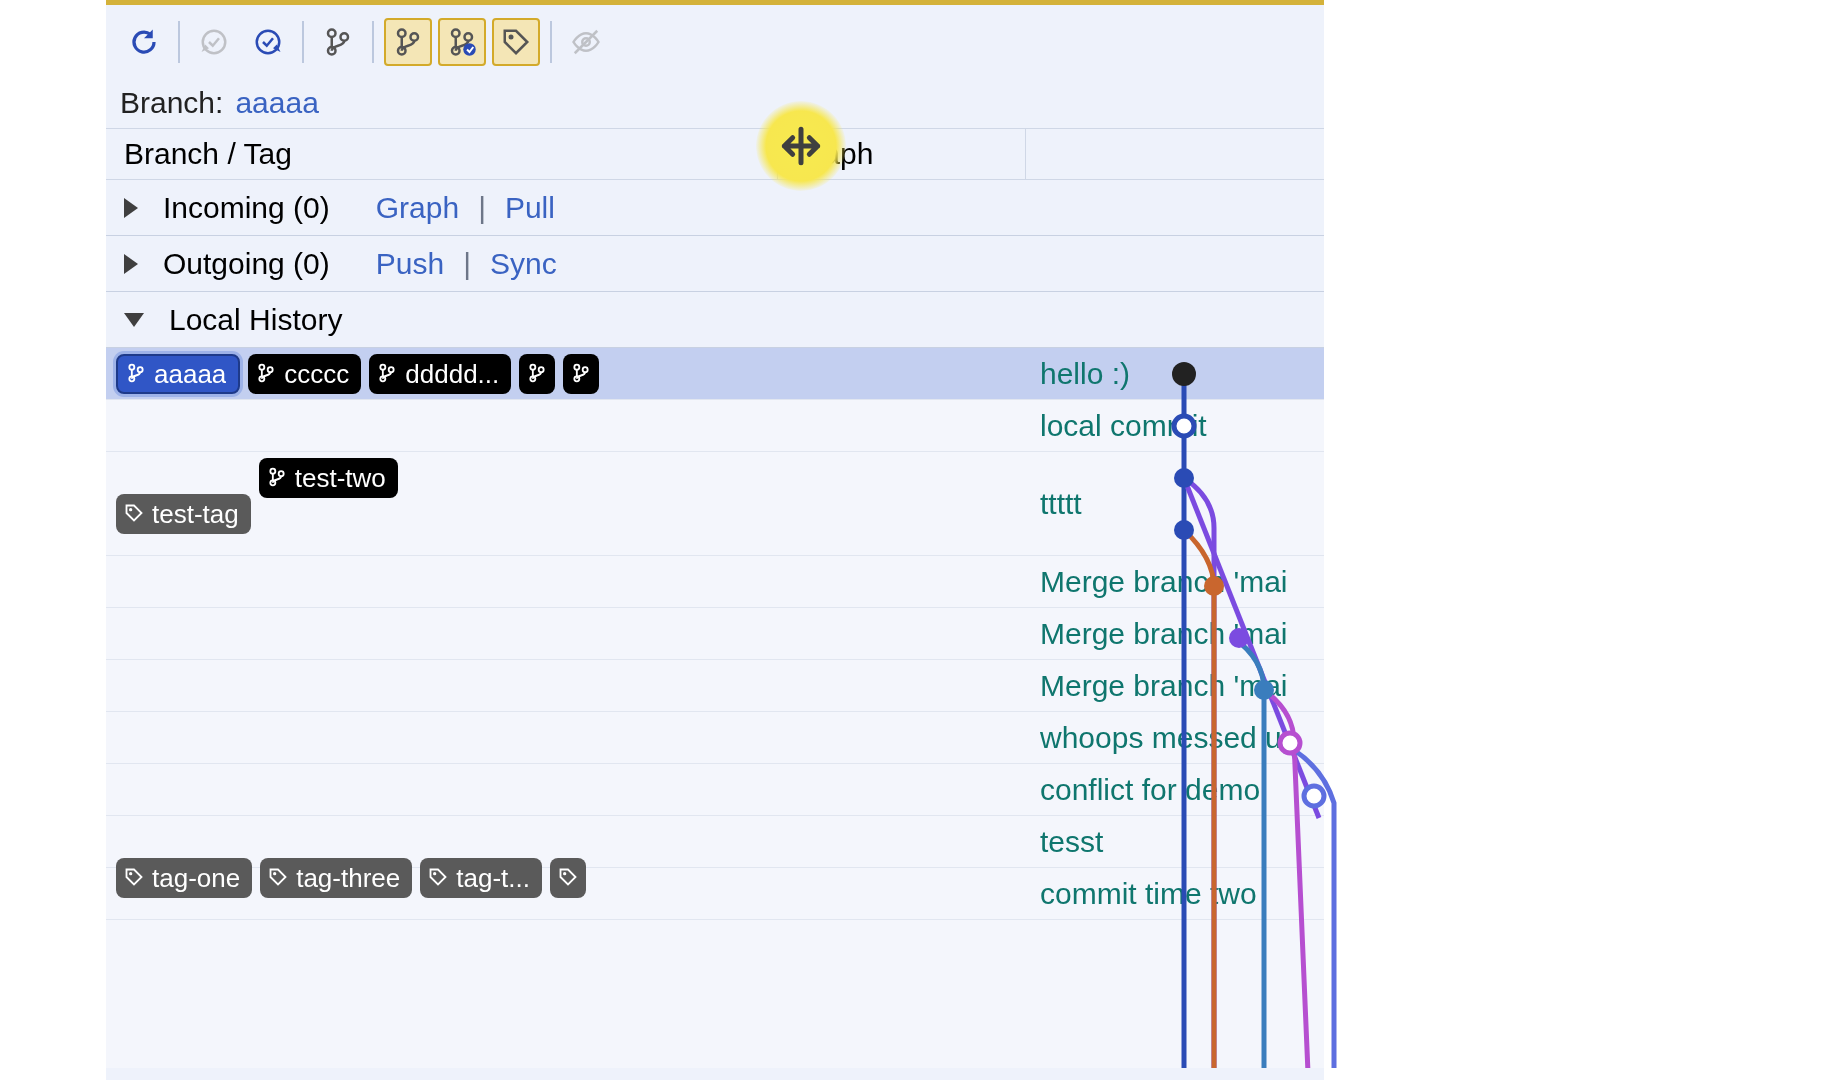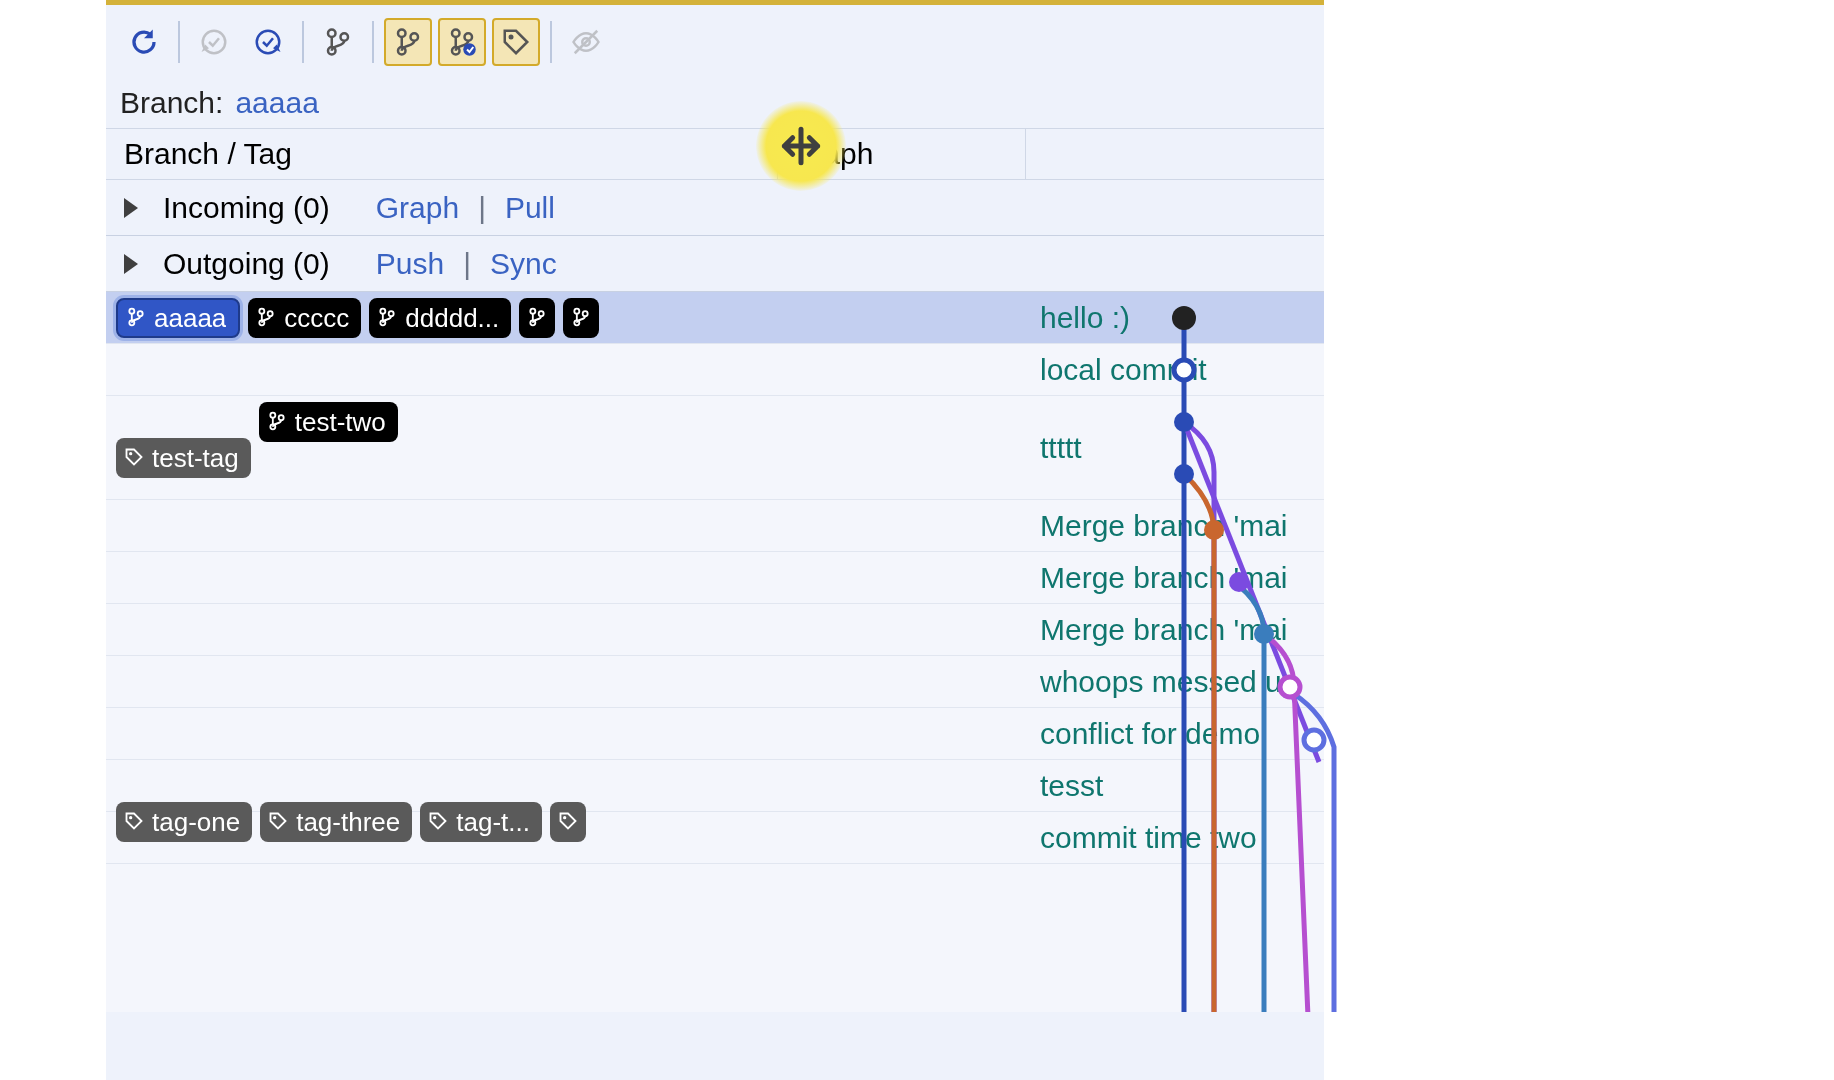--- a/index.html
+++ b/index.html
@@ -235,20 +235,24 @@
 
   <div class="section">
     <span class="caret-right"></span>
     <span>Outgoing (0)</span>
     <span style="width:8px"></span>
     <span class="link">Push</span>
     <span class="section-divider">|</span>
     <span class="link">Sync</span>
   </div>
 
+  <div class="section">
+    <span class="caret-down"></span>
+    <span>Local History</span>
+  </div>
 
   <div class="body">
     <svg class="graph-svg" width="920" height="720" style="left:672px;" viewBox="0 0 248 720">
 
       <line x1="70" y1="20" x2="70" y2="720" stroke="#2a4bb5" stroke-width="5"></line>
 
       <path d="M70 130 Q100 150 100 180 L100 720" fill="none" stroke="#7b4be0" stroke-width="5"></path>
 
       <path d="M70 182 Q100 210 100 240 L100 720" fill="none" stroke="#c9662e" stroke-width="5" transform="translate(0 0)"></path>
 

